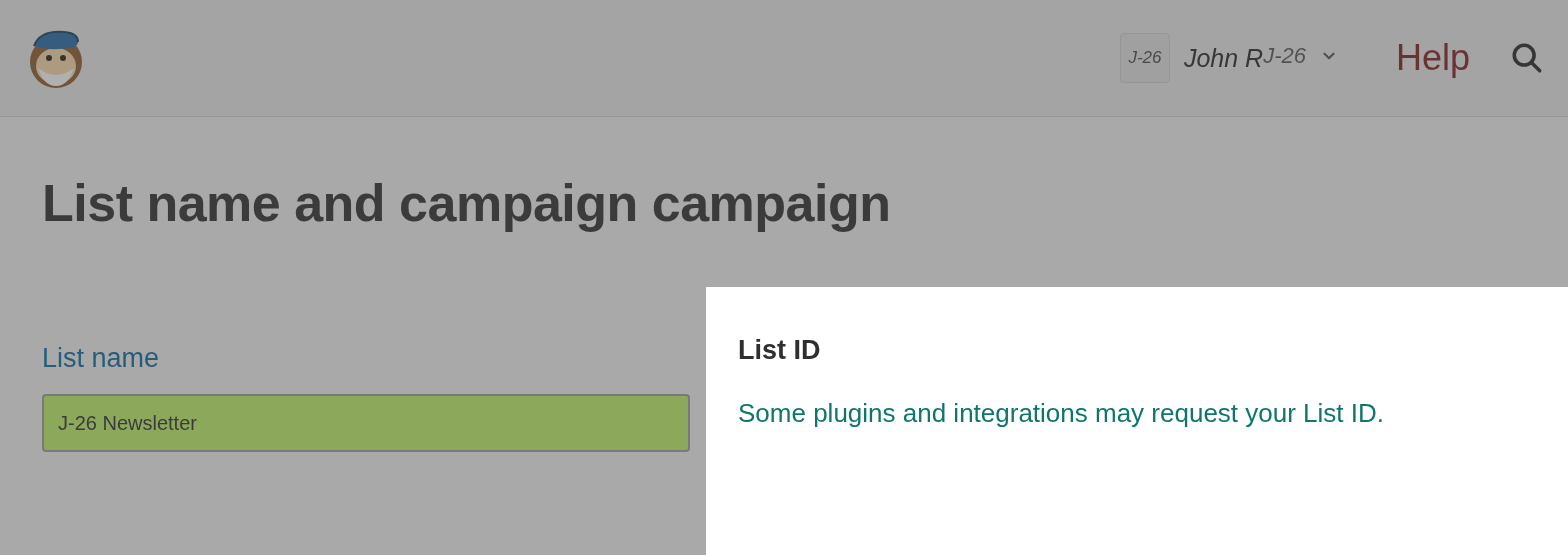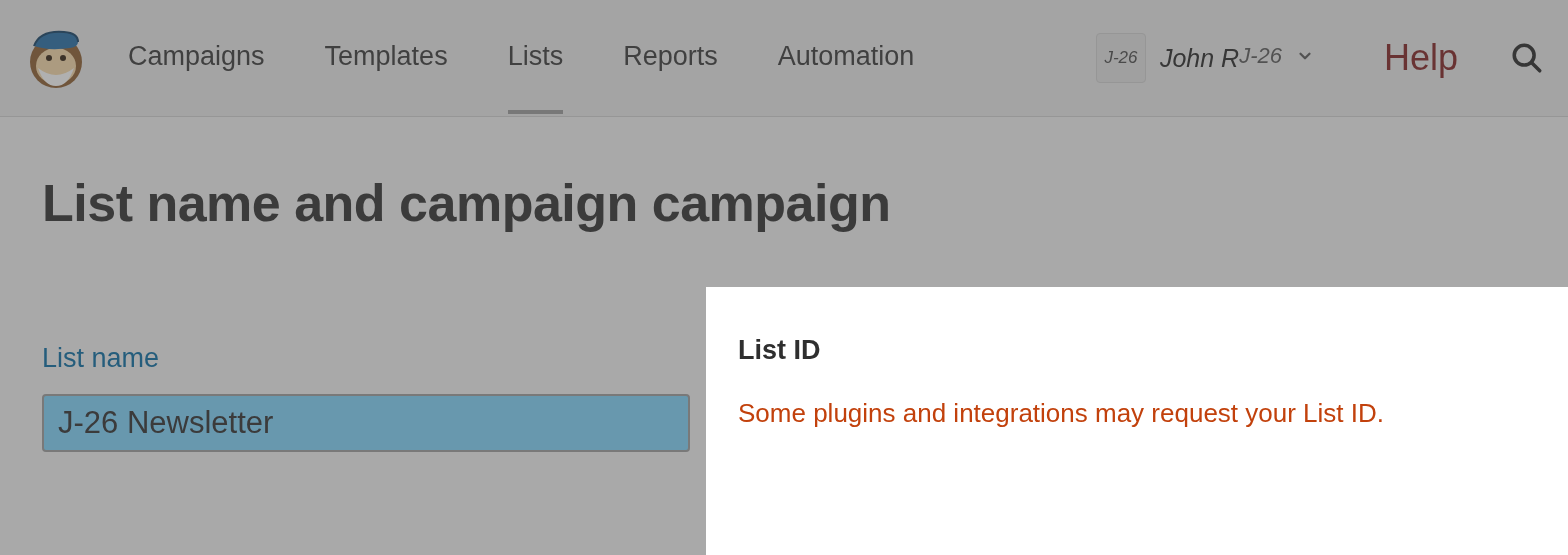--- a/index.html
+++ b/index.html
@@ -45,21 +45,21 @@
     bottom: -38px;
     left: 0;
     right: 0;
     height: 4px;
     background: #9a9a9a;
   }
   .right-nav {
     margin-left: auto;
     display: flex;
     align-items: center;
-    gap: 52px;
+    gap: 40px;
   }
   .account-block {
     display: flex;
     align-items: center;
     gap: 14px;
     cursor: pointer;
   }
   .account-avatar {
     width: 50px;
     height: 50px;
@@ -133,34 +133,34 @@
     font-weight: 500;
     color: #0369a1;
     margin-bottom: 20px;
     display: block;
   }
   .text-input {
     width: 648px;
     height: 58px;
     border: 2px solid #9b9b9b;
     border-radius: 4px;
-    background: #7dd3fc;
-    font-size: 31px;
+    background: #bef264;
+    font-size: 20px;
     padding: 0 14px;
     color: #2b2b2b;
   }
   .listid-heading {
     font-size: 27px;
     font-weight: 600;
     color: #2f2f2f;
     margin-bottom: 28px;
   }
   .listid-desc {
     font-size: 26px;
-    color: #c2410c;
+    color: #0f766e;
     line-height: 1.5;
     margin-bottom: 30px;
   }
   .listid-line {
     font-size: 26px;
     color: #2f2f2f;
   }
   .listid-code {
     font-family: "Courier New", monospace;
     color: #b43030;
@@ -193,27 +193,20 @@
       <circle cx="32" cy="36" r="26" fill="#8a5a2b"></circle>
       <ellipse cx="32" cy="40" rx="20" ry="18" fill="#f7d9a8"></ellipse>
       <path d="M14 42 q18 14 36 0 q-6 18 -18 18 q-12 0 -18 -18" fill="#fff"></path>
       <circle cx="25" cy="32" r="3" fill="#2b1a0a"></circle>
       <circle cx="39" cy="32" r="3" fill="#2b1a0a"></circle>
       <path d="M10 20 q6 -16 30 -14 q14 1 14 10 q0 5 -8 6 q-22 3 -36 -2" fill="#1f6aa5"></path>
       <path d="M10 20 q6 -16 30 -14 q14 1 14 10" fill="none" stroke="#0d3d63" stroke-width="2"></path>
     </svg>
   </div>
 
-  <div class="nav-items">
-    <div class="nav-item">Campaigns</div>
-    <div class="nav-item">Templates</div>
-    <div class="nav-item active">Lists</div>
-    <div class="nav-item">Reports</div>
-    <div class="nav-item">Automation</div>
-  </div>
 
   <div class="right-nav">
     <div class="account-block">
       <div class="account-avatar">J-26</div>
       <div class="account-text">
         <span class="account-name">John R</span>
         <span class="account-sub">J-26</span>
       </div>
       <span class="chevron">
         <svg width="18" height="18" viewBox="0 0 24 24">

